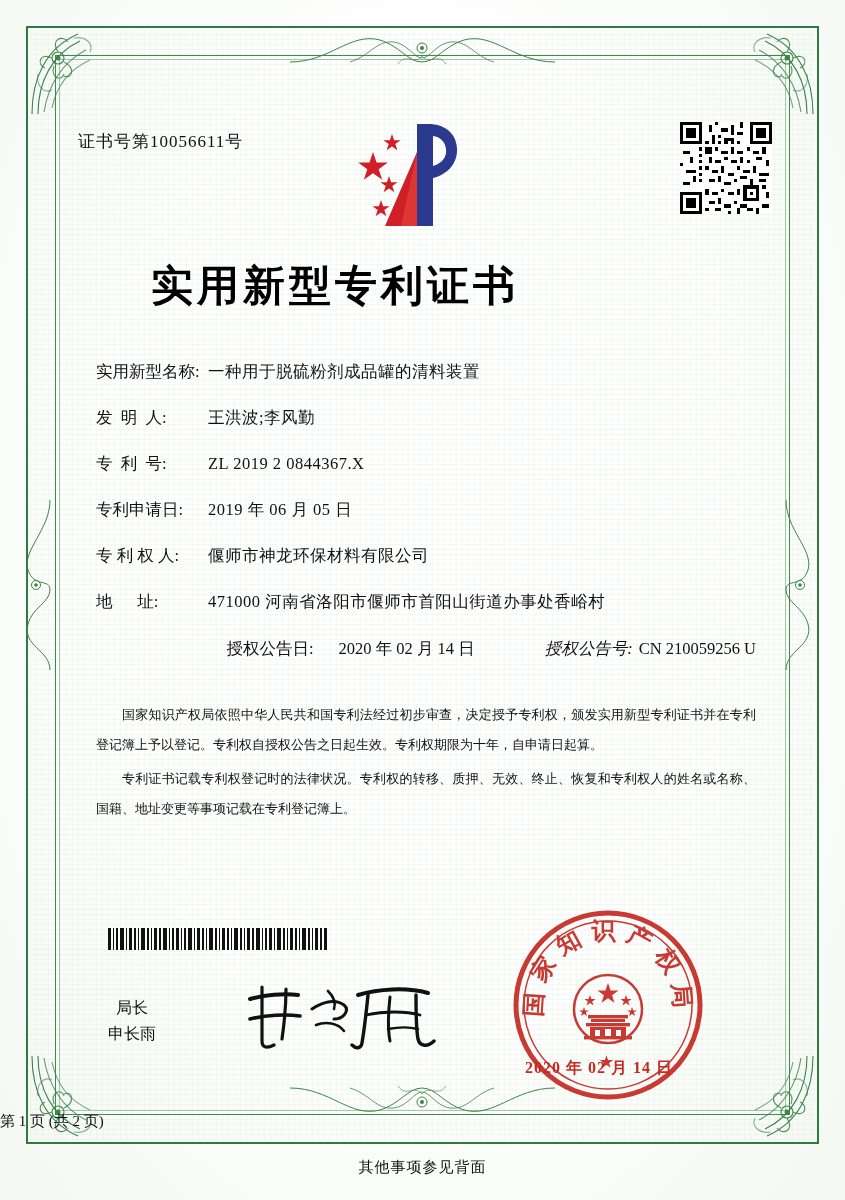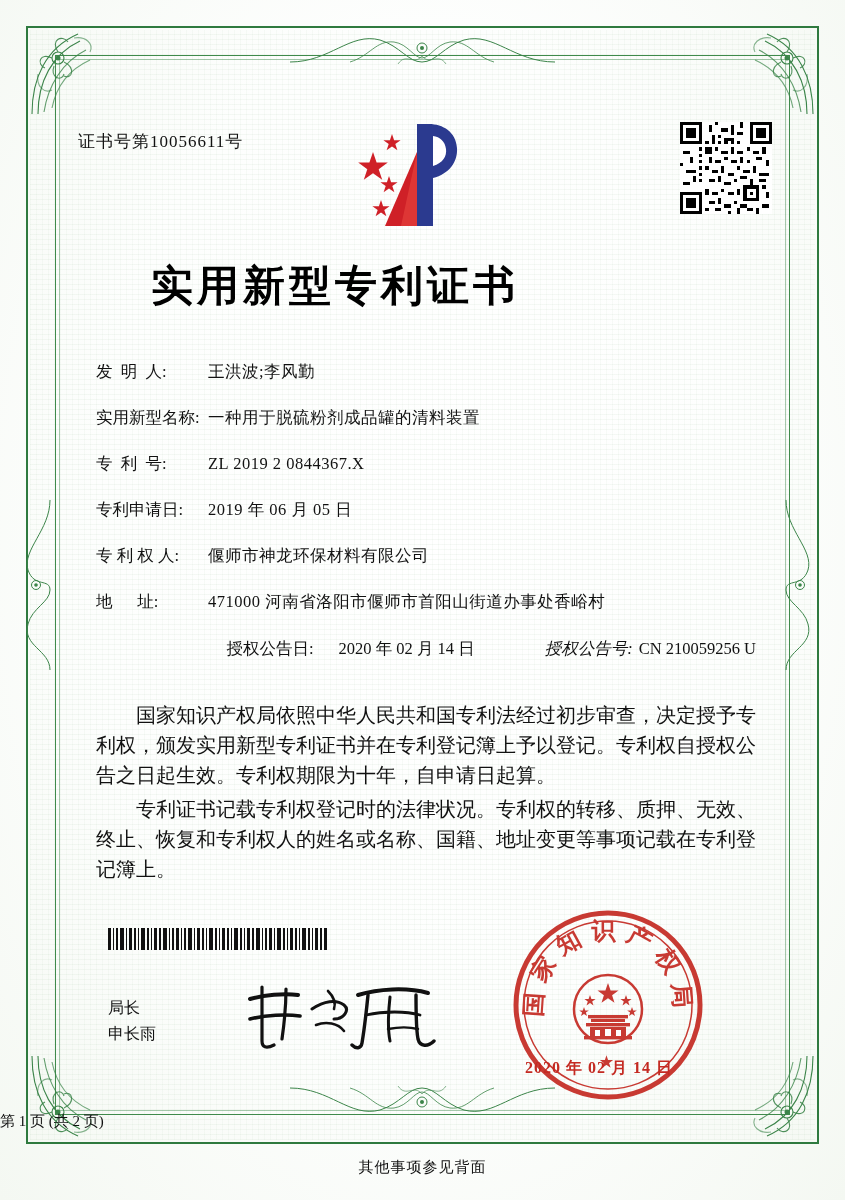--- a/index.html
+++ b/index.html
@@ -154,21 +154,21 @@
     white-space: pre;
     font-style: italic;
   }
 
   
   .paras {
     position: absolute;
     left: 96px;
     top: 700px;
     width: 660px;
-    font-size: 20px;
+    font-size: 13px;
     line-height: 30px;
     color: #111;
     text-align: justify;
   }
   .paras p {
     margin: 0 0 4px 0;
     text-indent: 2em;
   }
 
   
@@ -181,20 +181,21 @@
   }
 
   
   .sig-label {
     position: absolute;
     left: 108px;
     top: 995px;
     font-size: 16px;
     line-height: 26px;
     color: #111;
+    text-align: center;
   }
   .signature {
     position: absolute;
     left: 240px;
     top: 975px;
     width: 215px;
     height: 80px;
   }
 
   
@@ -475,26 +476,26 @@
         <rect x="27" y="22" width="1" height="2"></rect>
           <rect x="26" y="20" width="1" height="1"></rect>
       </g>
     </svg>
   </div>
 
   <div class="title">实用新型专利证书</div>
 
   <div class="fields">
     <div class="field-row">
+      <span class="field-label w1">实用新型名称:</span>
+      <span class="field-value">一种用于脱硫粉剂成品罐的清料装置</span>
+    </div>
+    <div class="field-row">
       <span class="field-label w1">发  明  人:</span>
       <span class="field-value">王洪波;李风勤</span>
-    </div>
-    <div class="field-row">
-      <span class="field-label w1">实用新型名称:</span>
-      <span class="field-value">一种用于脱硫粉剂成品罐的清料装置</span>
     </div>
     <div class="field-row">
       <span class="field-label w1">专  利  号:</span>
       <span class="field-value">ZL 2019 2 0844367.X</span>
     </div>
     <div class="field-row">
       <span class="field-label w1">专利申请日:</span>
       <span class="field-value">2019 年 06 月 05 日</span>
     </div>
     <div class="field-row">

